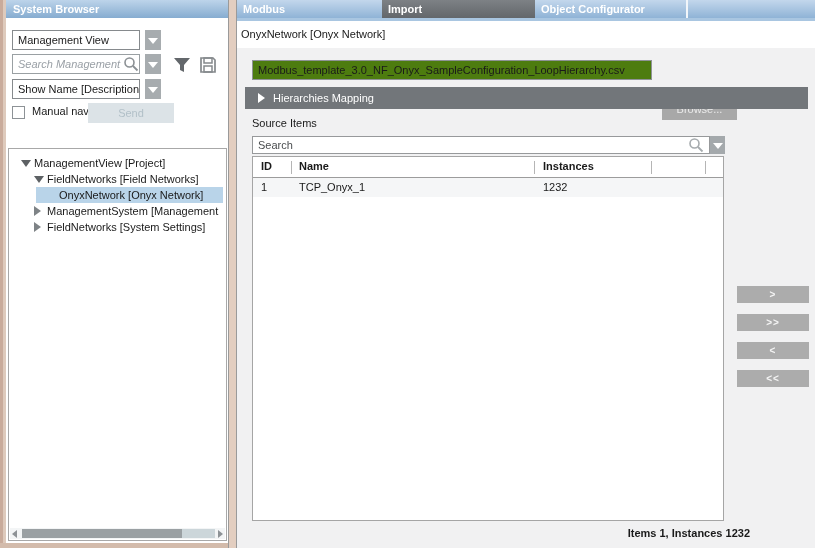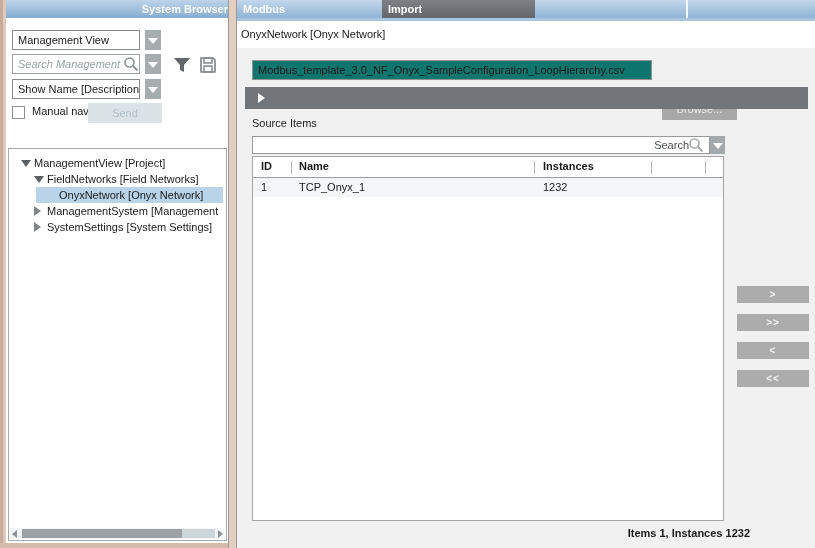--- a/index.html
+++ b/index.html
@@ -9,64 +9,64 @@
   }
   
   .frame-left-outer{position:absolute;left:0;top:0;width:3px;height:548px;background:#c9ab9b;}
   .frame-left-inner{position:absolute;left:3px;top:0;width:3px;height:548px;background:#decabc;}
   .frame-bottom{position:absolute;left:0;top:543px;width:237px;height:5px;background:#d3bbab;}
   .splitter{position:absolute;left:228px;top:0;width:9px;height:548px;background:#e3cec0;border-left:1px solid #9a9a9a;border-right:1px solid #9a9a9a;box-sizing:border-box;}
   
   .left-panel{position:absolute;left:6px;top:0;width:222px;height:543px;background:#ffffff;}
   .lp-header{position:absolute;left:0;top:0;width:100%;height:18px;
     background:linear-gradient(#bdd4ea,#86acd0);color:#ffffff;font-weight:bold;
-    line-height:18px;padding-left:7px;box-sizing:border-box;text-align:right;}
+    line-height:18px;padding-left:7px;box-sizing:border-box;}
   .combo-box{position:absolute;left:6px;width:128px;height:20px;background:#fff;border:1px solid #868a8d;
     line-height:18px;padding-left:5px;box-sizing:border-box;overflow:hidden;white-space:nowrap;}
   .combo-arrow{position:absolute;left:139px;width:16px;height:20px;background:#a7acaf;}
   .tri-down-w{position:absolute;left:50%;top:50%;transform:translate(-50%,-35%);
     width:0;height:0;border-left:5px solid transparent;border-right:5px solid transparent;border-top:6px solid #ffffff;}
   .lp-search-input{position:absolute;left:6px;top:54px;width:128px;height:20px;border:1px solid #9aa0a3;
     box-sizing:border-box;padding:0 18px 0 5px;font-family:"Liberation Sans",sans-serif;font-size:11px;background:#fff;}
   .lp-search-input::placeholder{font-style:italic;color:#9aa0a6;}
   .rp-search-input::placeholder{font-style:normal;color:#4a4d4f;}
   .icon-mag{position:absolute;width:16px;height:16px;}
   .icon-btn{position:absolute;width:20px;height:20px;}
   .checkbox{position:absolute;left:6px;top:106px;width:13px;height:13px;background:#fff;border:1px solid #8d9296;box-sizing:border-box;}
   .manual-label{position:absolute;left:26px;top:105px;width:56px;height:15px;overflow:hidden;white-space:nowrap;}
-  .send-btn{position:absolute;left:82px;top:103px;width:74px;height:20px;background:#dce3e7;color:#b2c0c8;
+  .send-btn{position:absolute;left:82px;top:103px;width:86px;height:20px;background:#dce3e7;color:#b2c0c8;
     text-align:center;line-height:20px;}
   .tree-box{position:absolute;left:2px;top:148px;width:219px;height:393px;background:#fff;border:1px solid #a8a8a8;box-sizing:border-box;}
   .tree-item{position:absolute;left:0;right:2px;height:16px;line-height:16px;white-space:nowrap;overflow:hidden;}
   .tree-item .lbl{position:absolute;top:0;}
   .tri-expanded{position:absolute;top:5px;width:0;height:0;border-left:5px solid transparent;border-right:5px solid transparent;border-top:7px solid #5d6164;}
   .tri-collapsed{position:absolute;top:3px;width:0;height:0;border-top:5px solid transparent;border-bottom:5px solid transparent;border-left:7px solid #7e8386;}
   .tree-sel{position:absolute;left:27px;right:1px;height:16px;background:#b9d4e9;}
   .hscroll{position:absolute;left:1px;right:1px;bottom:1px;height:11px;background:#f3f5f6;}
   .hs-arrow{position:absolute;top:2px;width:0;height:0;border-top:4px solid transparent;border-bottom:4px solid transparent;}
   .hs-thumb{position:absolute;left:12px;top:1px;width:160px;height:9px;background:#9aa0a3;}
   .hs-rest{position:absolute;left:172px;top:1px;width:33px;height:9px;background:#ccd6da;}
   
   .tabbar{position:absolute;left:237px;top:0;width:578px;height:18px;background:linear-gradient(#c3d7ec,#8fb3d6);}
   .tab{position:absolute;top:0;height:18px;line-height:18px;color:#ffffff;font-weight:bold;padding-left:6px;box-sizing:border-box;}
   .tab.active{background:linear-gradient(#7d8185,#63676b);}
   .tab-divider{position:absolute;top:0;width:2px;height:18px;background:#f2f6fa;}
   .tab-underline{position:absolute;left:237px;top:18px;width:578px;height:3px;background:#a9c6e1;}
   .title-strip{position:absolute;left:237px;top:21px;width:578px;height:27px;background:#ffffff;}
   .node-title{position:absolute;left:4px;top:7px;}
-  .file-input{position:absolute;left:252px;top:60px;width:400px;height:20px;background:#0f766e;border:1px solid #8f9396;
+  .file-input{position:absolute;left:252px;top:60px;width:400px;height:20px;background:#4d7c0f;border:1px solid #8f9396;
     box-sizing:border-box;line-height:18px;padding-left:5px;white-space:nowrap;overflow:hidden;}
   .browse-btn{position:absolute;left:662px;top:59px;width:75px;height:21px;background:#a8a8a8;color:#ebebeb;
     text-align:center;line-height:21px;margin-top:40px;}
   .hmap-bar{position:absolute;left:245px;top:87px;width:563px;height:22px;background:#72767a;color:#ffffff;line-height:22px;}
   .hmap-tri{position:absolute;left:13px;top:6px;width:0;height:0;border-top:5px solid transparent;border-bottom:5px solid transparent;border-left:7px solid #ffffff;}
   .hmap-label{position:absolute;left:28px;top:0;}
   .src-label{position:absolute;left:252px;top:117px;}
   .rp-search-input{position:absolute;left:252px;top:136px;width:458px;height:18px;border:1px solid #97999b;
-    box-sizing:border-box;padding:0 20px 0 5px;font-family:"Liberation Sans",sans-serif;font-size:11px;background:#fff;text-align:right;}
+    box-sizing:border-box;padding:0 36px 0 5px;font-family:"Liberation Sans",sans-serif;font-size:11px;background:#fff;}
   .rp-search-arrow{position:absolute;left:710px;top:136px;width:15px;height:18px;background:#a4a9ac;}
   .table{position:absolute;left:252px;top:156px;width:472px;height:365px;background:#ffffff;border:1px solid #a5a5a5;box-sizing:border-box;}
   .thead{position:absolute;left:0;top:0;width:100%;height:21px;background:#ffffff;border-bottom:1px solid #9c9c9c;box-sizing:border-box;font-weight:bold;}
   .th{position:absolute;top:3px;}
   .col-tick{position:absolute;top:4px;width:1px;height:13px;background:#b5b5b5;}
   .trow{position:absolute;left:0;top:21px;width:100%;height:19px;background:#f5f6f7;line-height:19px;}
   .td{position:absolute;top:0;}
   .xfer-btn{position:absolute;left:737px;width:72px;height:17px;background:#acacac;color:#f4f4f4;
     text-align:center;line-height:17px;font-weight:bold;font-size:10px;letter-spacing:1px;}
   .status{position:absolute;left:480px;top:527px;width:270px;text-align:right;font-weight:bold;}
@@ -129,52 +129,54 @@
       <div class="tree-item" style="top:38px">
         <span class="tree-sel"></span>
         <span class="lbl" style="left:50px">OnyxNetwork [Onyx Network]</span>
       </div>
       <div class="tree-item" style="top:54px">
         <span class="tri-collapsed" style="left:25px"></span>
         <span class="lbl" style="left:38px">ManagementSystem [Management</span>
       </div>
       <div class="tree-item" style="top:70px">
         <span class="tri-collapsed" style="left:25px"></span>
-        <span class="lbl" style="left:38px">SystemSettings [System Settings]</span>
+        <span class="lbl" style="left:38px">FieldNetworks [System Settings]</span>
       </div>
 
       <div class="hscroll">
         <span class="hs-arrow" style="left:2px;border-right:5px solid #8d9296"></span>
         <span class="hs-thumb"></span>
         <span class="hs-rest"></span>
         <span class="hs-arrow" style="right:2px;border-left:5px solid #8d9296"></span>
       </div>
     </div>
   </div>
 
   <div class="frame-left-outer"></div>
   <div class="frame-left-inner"></div>
   <div class="frame-bottom"></div>
   <div class="splitter"></div>
 
   <div class="tabbar"></div>
   <div class="tab" style="left:237px;width:148px">Modbus</div>
   <div class="tab active" style="left:382px;width:153px;">Import</div>
+  <div class="tab" style="left:535px;width:151px">Object Configurator</div>
   <div class="tab-divider" style="left:686px"></div>
   <div class="tab-underline"></div>
 
   <div class="title-strip">
     <span class="node-title">OnyxNetwork [Onyx Network]</span>
   </div>
 
   <div class="file-input">Modbus_template_3.0_NF_Onyx_SampleConfiguration_LoopHierarchy.csv</div>
   <div class="browse-btn">Browse...</div>
 
   <div class="hmap-bar">
     <span class="hmap-tri"></span>
+    <span class="hmap-label">Hierarchies Mapping</span>
   </div>
 
   <div class="src-label">Source Items</div>
 
   <input class="rp-search-input" placeholder="Search" style="">
   <span class="icon-mag" style="left:688px;top:137px">
     <svg width="16" height="16" viewBox="0 0 16 16">
         <circle cx="6.5" cy="6.5" r="4.5" fill="none" stroke="#a6abae" stroke-width="1.6"></circle>
         <line x1="10" y1="10" x2="14.5" y2="14.5" stroke="#a6abae" stroke-width="1.8"></line>
       </svg>

